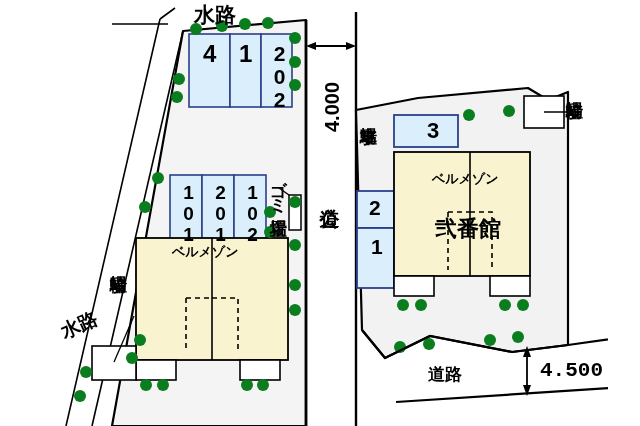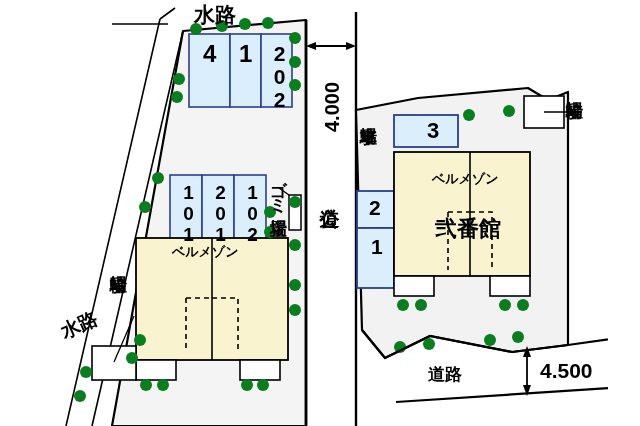--- a/index.html
+++ b/index.html
@@ -212,15 +212,15 @@
   <div class="lbl jp lbl-v" style="left:566px; top:88px; font-size:17px;">駐輪場</div>
 
   <div class="lbl num" style="left:427px; top:120px; font-size:22px;">3</div>
   <div class="lbl num" style="left:369px; top:197px; font-size:21px;">2</div>
   <div class="lbl num" style="left:371px; top:236px; font-size:21px;">1</div>
 
   <div class="lbl jp" style="left:432px; top:172px; font-size:13px;">ベルメゾン</div>
   <div class="lbl jp" style="left:435px; top:192px; font-size:22px;margin-top:26px;">弐番館</div>
 
   <div class="lbl jp" style="left:428px; top:366px; font-size:17px;">道路</div>
-  <div class="lbl num" style="left:540px; top:360px; font-size:21px;">4.500</div>
+  <div class="lbl num" style="left:540px; top:360px; font-size:21px;font-family:Liberation Mono, monospace;">4.500</div>
 
 </div>
 
 </body></html>

